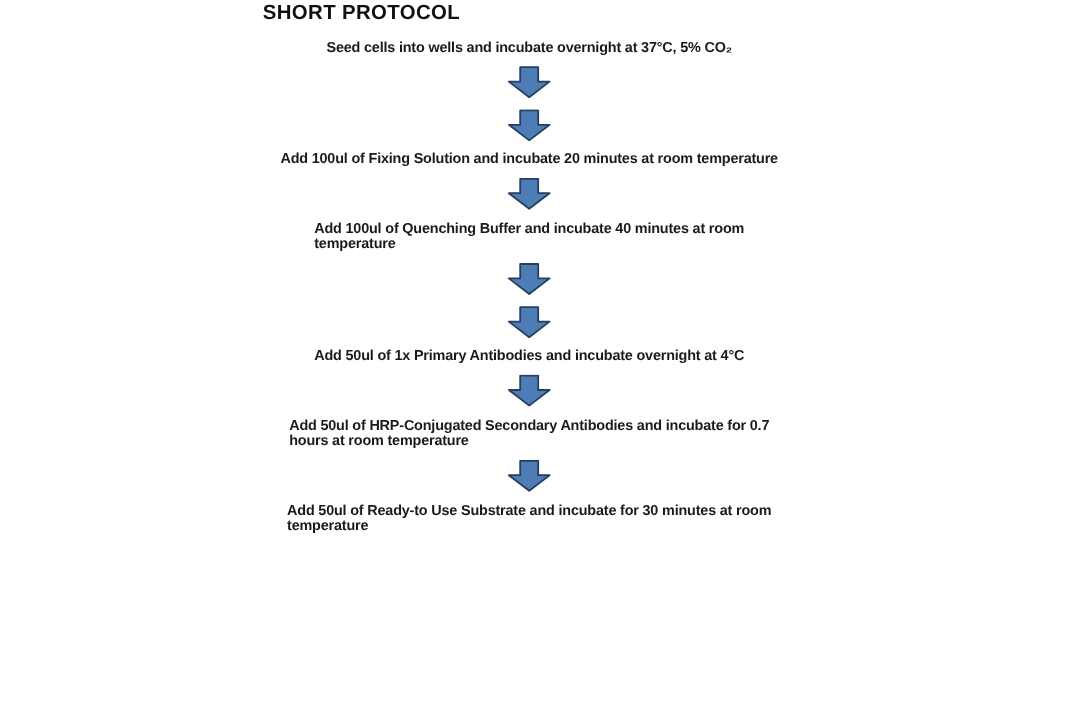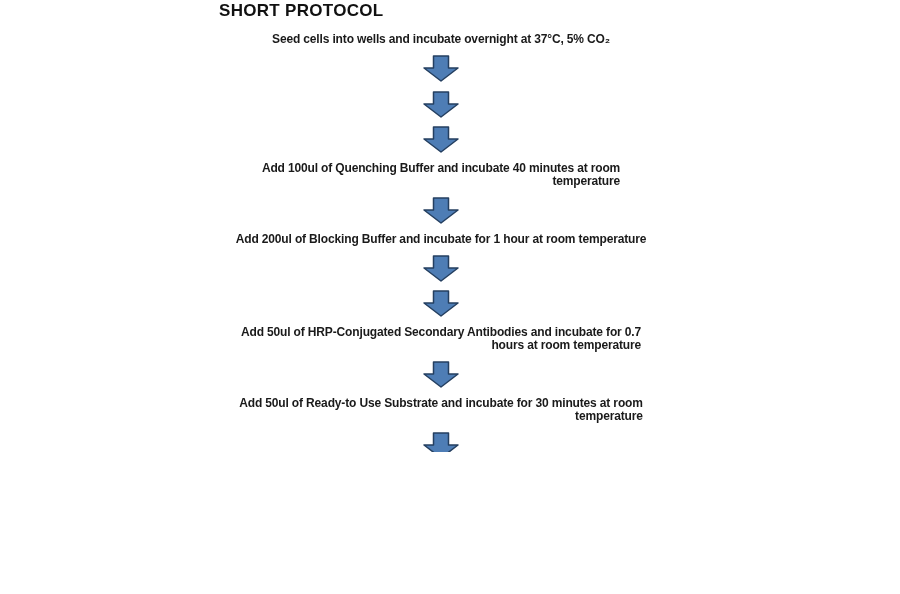--- a/index.html
+++ b/index.html
@@ -33,21 +33,21 @@
     display: flex;
     flex-direction: column;
     align-items: center;
     gap: 8.5px;
   }
   .step {
     font-size: 12px;
     font-weight: bold;
     line-height: 13.5px;
     color: #1a1a1a;
-    text-align: right;
+    text-align: left;
     letter-spacing: -0.15px;
     white-space: pre-line;
   }
   .arrow {
     width: 40px;
     height: 27px;
     display: block;
     flex: 0 0 auto;
   }
   .arrow svg {
@@ -77,44 +77,45 @@
         </svg>
     </span>
 
 
     <span class="arrow">
       <svg viewBox="0 0 40 27">
           <polygon points="12.5,1 27.5,1 27.5,13 37,13 20,26 3,13 12.5,13"></polygon>
         </svg>
     </span>
 
+    <div class="step">Add 100ul of Fixing Solution and incubate 20 minutes at room temperature</div>
 
     <span class="arrow">
       <svg viewBox="0 0 40 27">
           <polygon points="12.5,1 27.5,1 27.5,13 37,13 20,26 3,13 12.5,13"></polygon>
         </svg>
     </span>
 
     <div class="step">Add 100ul of Quenching Buffer and incubate 40 minutes at room
 temperature</div>
 
     <span class="arrow">
       <svg viewBox="0 0 40 27">
           <polygon points="12.5,1 27.5,1 27.5,13 37,13 20,26 3,13 12.5,13"></polygon>
         </svg>
     </span>
 
-    <div class="step">Add 200ul of Blocking Buffer and incubate for 1 hour at room temperature</div>
 
     <span class="arrow">
       <svg viewBox="0 0 40 27">
           <polygon points="12.5,1 27.5,1 27.5,13 37,13 20,26 3,13 12.5,13"></polygon>
         </svg>
     </span>
 
+    <div class="step">Add 50ul of 1x Primary Antibodies and incubate overnight at 4°C</div>
 
     <span class="arrow">
       <svg viewBox="0 0 40 27">
           <polygon points="12.5,1 27.5,1 27.5,13 37,13 20,26 3,13 12.5,13"></polygon>
         </svg>
     </span>
 
     <div class="step">Add 50ul of HRP-Conjugated Secondary Antibodies and incubate for 0.7
 hours at room temperature</div>
 

